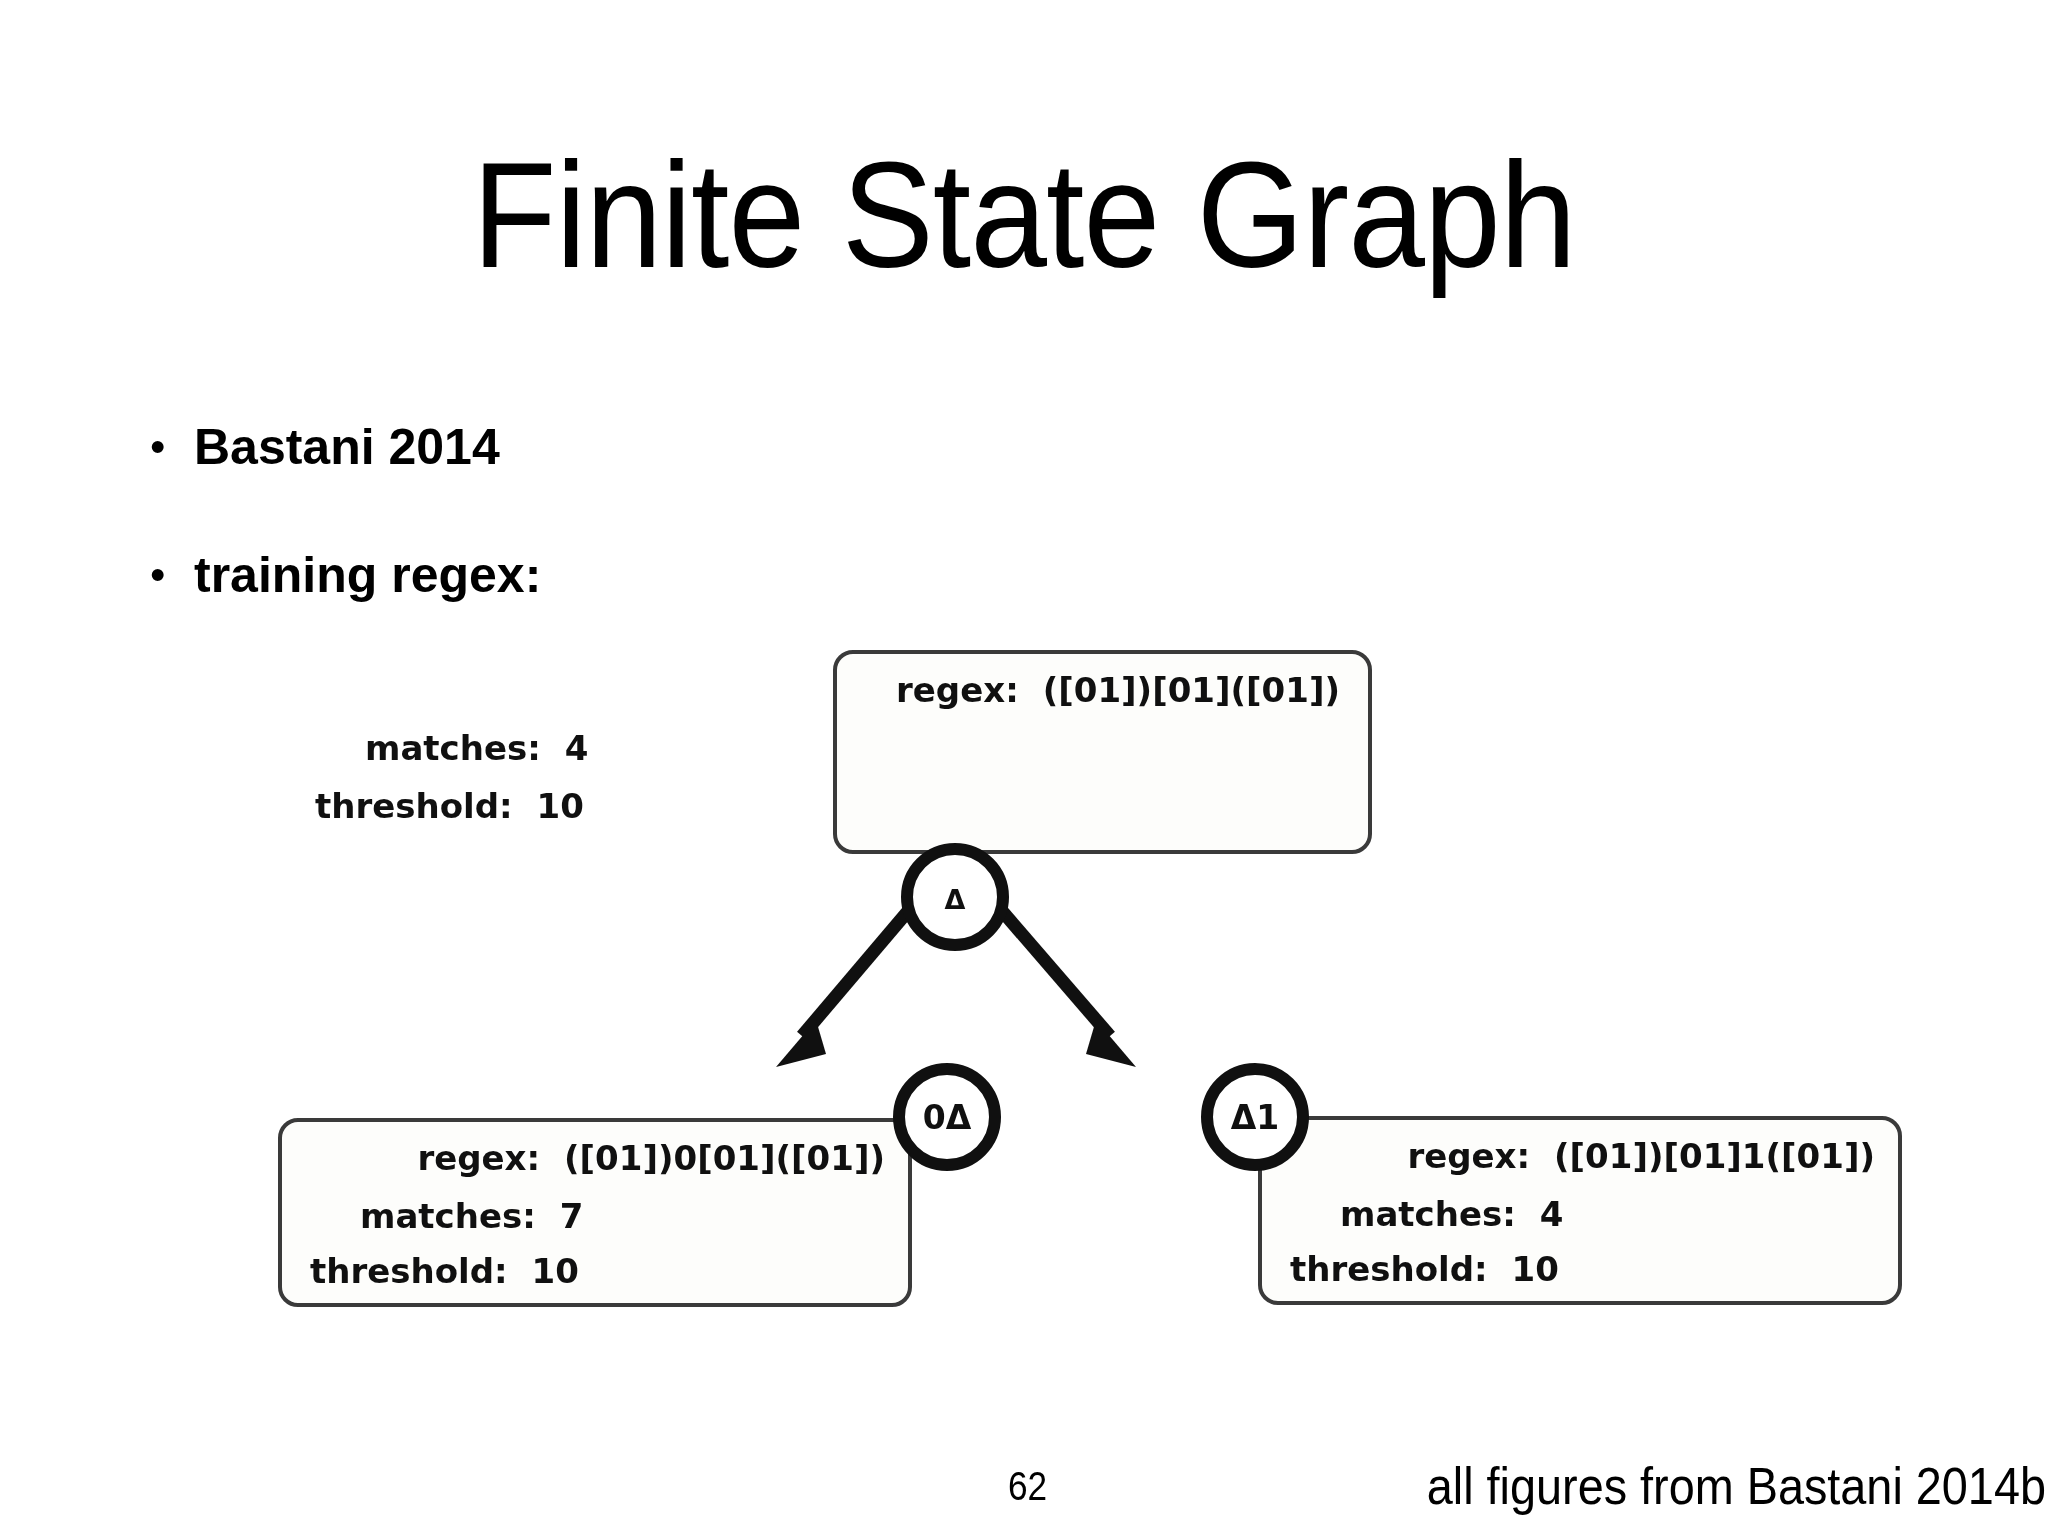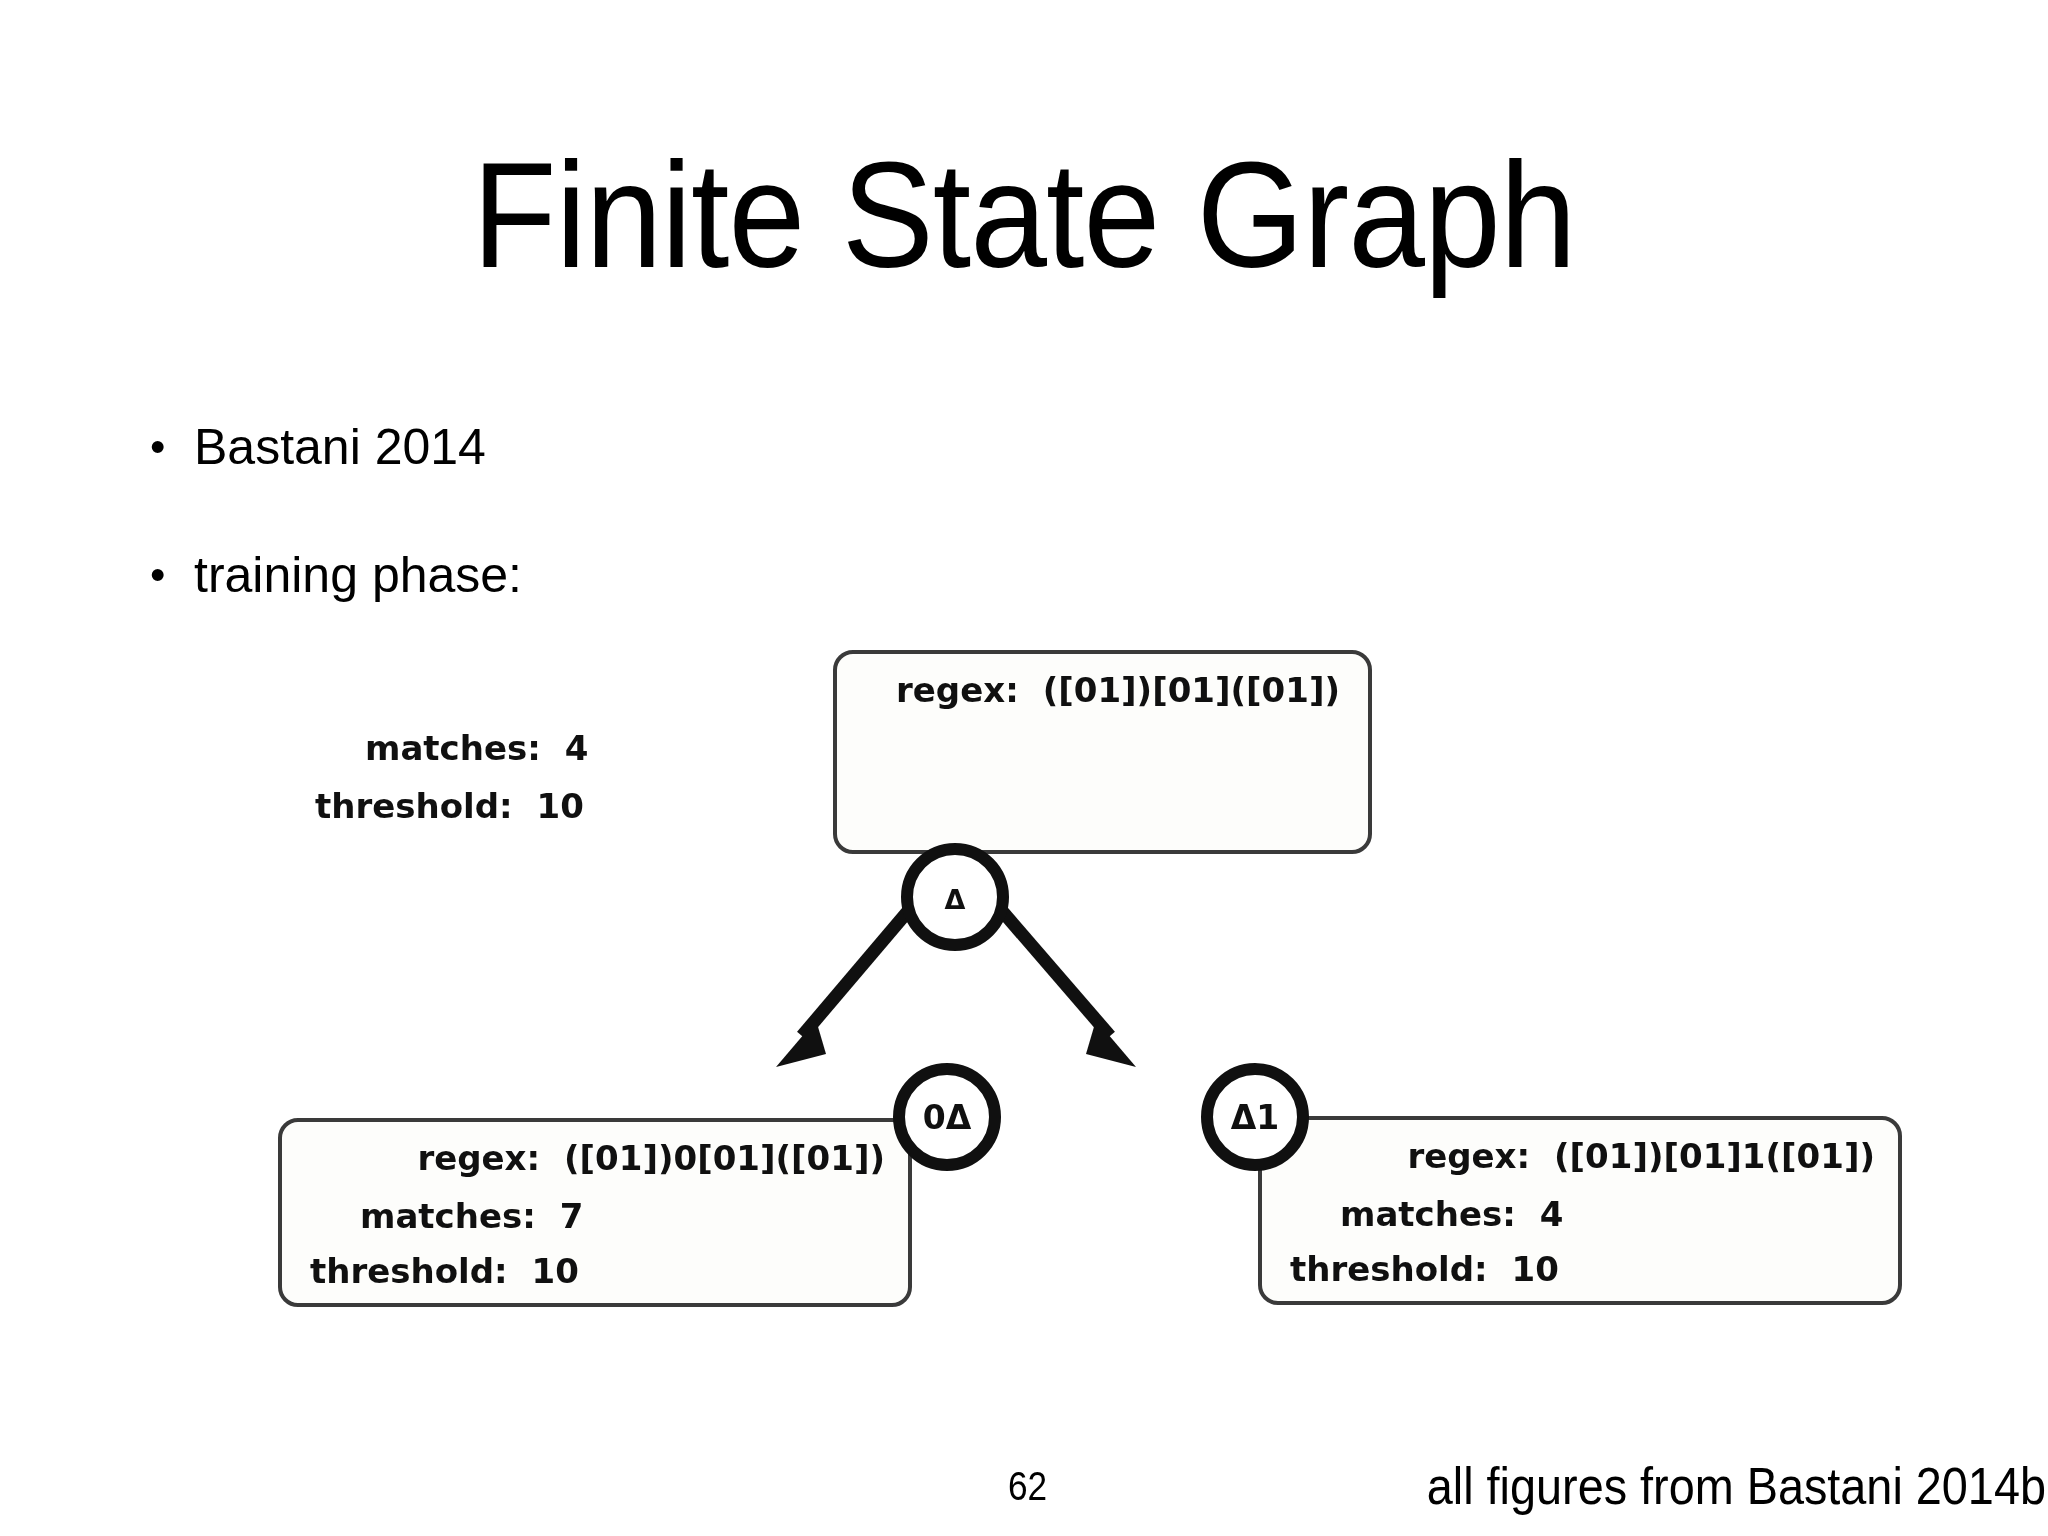--- a/index.html
+++ b/index.html
@@ -47,21 +47,21 @@
   .bullet-dot {
     width: 44px;
     flex: 0 0 44px;
     font-size: 44px;
     line-height: 58px;
     text-align: left;
   }
   .bullet-text {
     font-size: 50px;
     line-height: 58px;
-    font-weight: 400;
+    font-weight: 700;
     white-space: nowrap;
   }
 
   
   .figure {
     position: absolute;
     left: 270px;
     top: 630px;
     width: 1560px;
     height: 740px;
@@ -122,21 +122,21 @@
 
 <div class="bullets">
 
   <div class="bullet-row">
     <span class="bullet-dot">•</span>
     <span class="bullet-text">Bastani 2014</span>
   </div>
 
   <div class="bullet-row">
     <span class="bullet-dot">•</span>
-    <span class="bullet-text">training phase:</span>
+    <span class="bullet-text">training regex:</span>
   </div>
 
 </div>
 
 <div class="figure">
   <svg viewBox="0 0 1560 740" xmlns="http://www.w3.org/2000/svg">
 
     <g>
       <line x1="610" y1="267" x2="492" y2="406" stroke="#101010" stroke-width="13" stroke-linecap="butt"></line>
       <polygon points="466,437 506,390 516,424" fill="#101010"></polygon>

